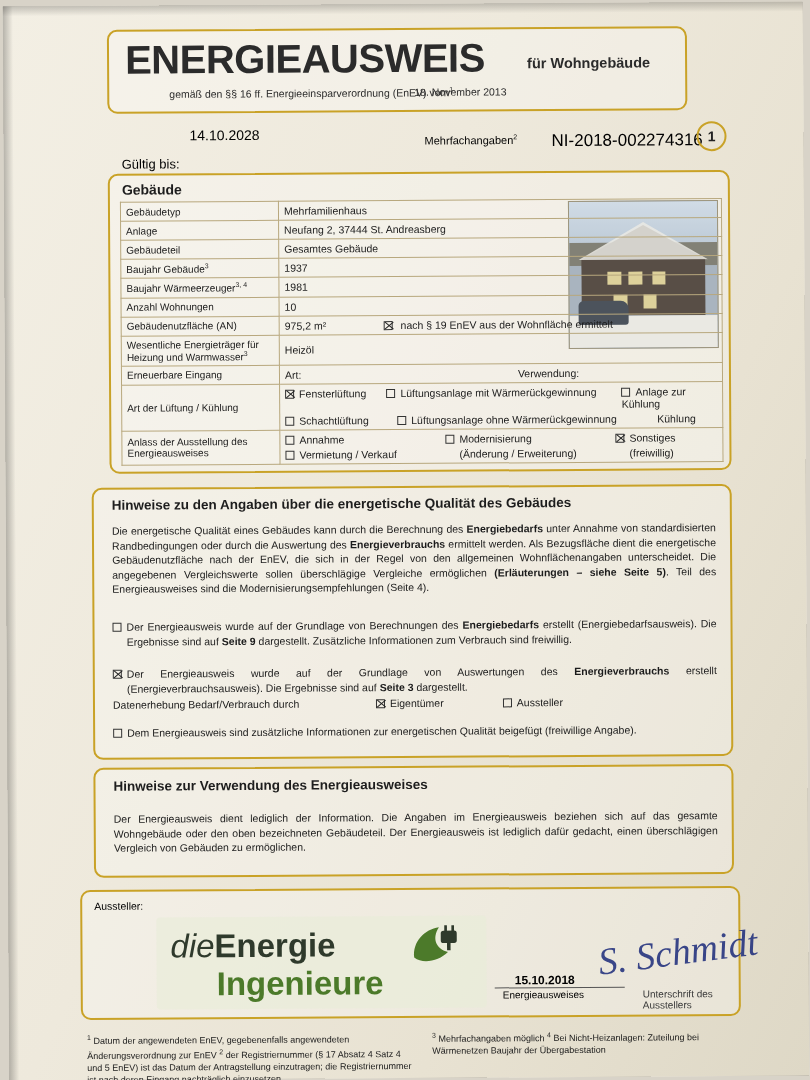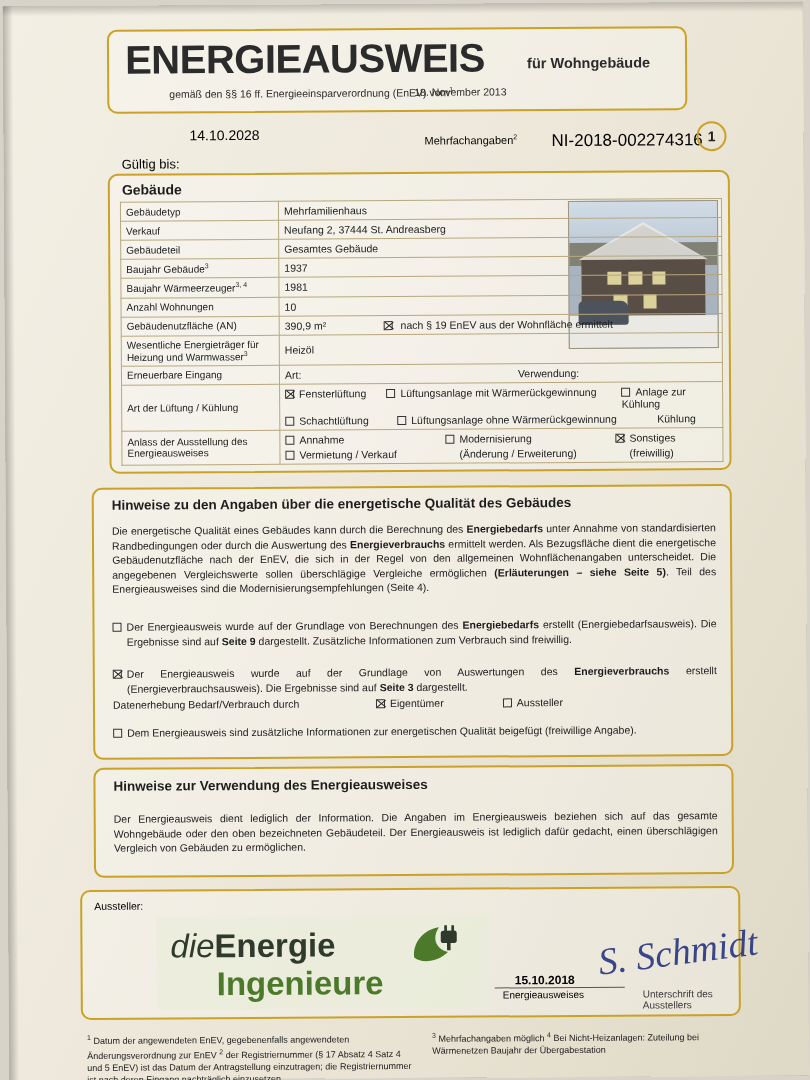--- a/index.html
+++ b/index.html
@@ -239,21 +239,21 @@
         <div class="car"></div>
       </div>
 
       <table class="tbl" id="gebtbl">
         <tbody>
             <tr>
           <td class="lbl">Gebäudetyp</td>
           <td class="val">Mehrfamilienhaus</td>
         </tr>
         <tr>
-          <td class="lbl">Verkauf</td>
+          <td class="lbl">Anlage</td>
           <td class="val">Neufang 2, 37444 St. Andreasberg</td>
         </tr>
         <tr>
           <td class="lbl">Gebäudeteil</td>
           <td class="val">Gesamtes Gebäude</td>
         </tr>
         <tr>
           <td class="lbl">
             <span>Baujahr Gebäude</span><span class="sup">3</span>
           </td>
@@ -265,21 +265,21 @@
           </td>
           <td class="val">1981</td>
         </tr>
         <tr>
           <td class="lbl">Anzahl Wohnungen</td>
           <td class="val">10</td>
         </tr>
         <tr>
           <td class="lbl">Gebäudenutzfläche (AN)</td>
           <td class="val">
-            <span style="display:inline-block;width:96px">390,9 m²</span>
+            <span style="display:inline-block;width:96px">975,2 m²</span>
             <span class="cb x"></span>
             <span>nach § 19 EnEV aus der Wohnfläche ermittelt</span>
           </td>
         </tr>
         <tr>
           <td class="lbl" style="height:30px">
             <span>Wesentliche Energieträger für Heizung und Warmwasser</span><span class="sup">3</span>
           </td>
           <td class="val">Heizöl</td>
         </tr>

